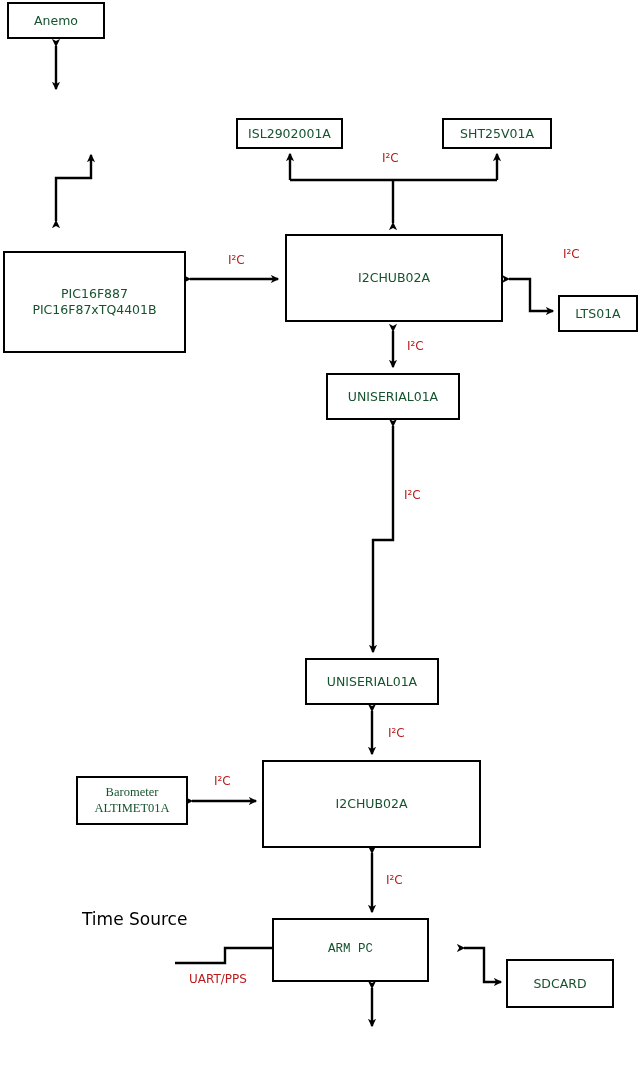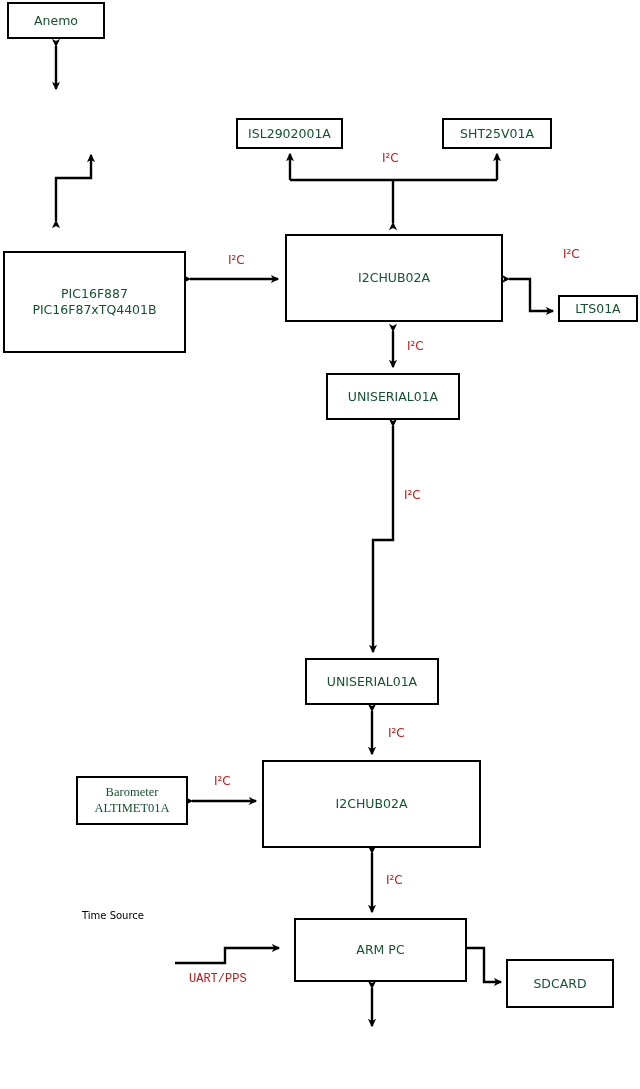--- a/index.html
+++ b/index.html
@@ -46,21 +46,21 @@
     color: #b91c1c;
     font-size: 12px;
     line-height: 1;
     white-space: nowrap;
     z-index: 3;
     background: transparent;
   }
   .free-label {
     position: absolute;
     color: #000000;
-    font-size: 10px;
+    font-size: 17px;
     line-height: 1;
     white-space: nowrap;
     z-index: 3;
   }
 </style>
 </head>
 <body>
 
 <div id="canvas">
 
@@ -118,21 +118,21 @@
   </div>
 
   <div class="node" style="left:442px; top:118px; width:110px; height:31px;">
     <span class="lbl">SHT25V01A</span>
   </div>
 
   <div class="node" style="left:285px; top:234px; width:218px; height:88px;">
     <span class="lbl">I2CHUB02A</span>
   </div>
 
-  <div class="node" style="left:558px; top:295px; width:80px; height:27px;">
+  <div class="node" style="left:558px; top:295px; width:80px; height:37px;">
     <span class="lbl">LTS01A</span>
   </div>
 
   <div class="node" style="left:326px; top:373px; width:134px; height:47px;">
     <span class="lbl">UNISERIAL01A</span>
   </div>
 
   <div class="node" style="left:305px; top:658px; width:134px; height:47px;">
     <span class="lbl">UNISERIAL01A</span>
   </div>
@@ -140,21 +140,21 @@
   <div class="node" style="left:76px; top:776px; width:112px; height:49px;font-family:Liberation Serif, serif;">
     <span class="lbl">Barometer
 ALTIMET01A</span>
   </div>
 
   <div class="node" style="left:262px; top:760px; width:219px; height:88px;">
     <span class="lbl">I2CHUB02A</span>
   </div>
 
 
-  <div class="node" style="left:294px; top:918px; width:173px; height:64px;">
+  <div class="node" style="left:272px; top:918px; width:157px; height:64px;font-family:Liberation Mono, monospace;">
     <span class="lbl">ARM PC</span>
   </div>
 
   <div class="node" style="left:506px; top:959px; width:108px; height:49px;">
     <span class="lbl">SDCARD</span>
   </div>
 
 
   <div class="edge-label" style="left:382px; top:152px;">I²C</div>
 
@@ -165,17 +165,17 @@
   <div class="edge-label" style="left:407px; top:340px;">I²C</div>
 
   <div class="edge-label" style="left:404px; top:489px;">I²C</div>
 
   <div class="edge-label" style="left:388px; top:727px;">I²C</div>
 
   <div class="edge-label" style="left:214px; top:775px;">I²C</div>
 
   <div class="edge-label" style="left:386px; top:874px;">I²C</div>
 
-  <div class="edge-label" style="left:189px; top:973px;font-family:Liberation Mono, monospace;">UART/PPS</div>
+  <div class="edge-label" style="left:189px; top:973px;">UART/PPS</div>
 
   <div class="free-label" style="left:82px; top:911px;">Time Source</div>
 
 </div>
 
 </body></html>

